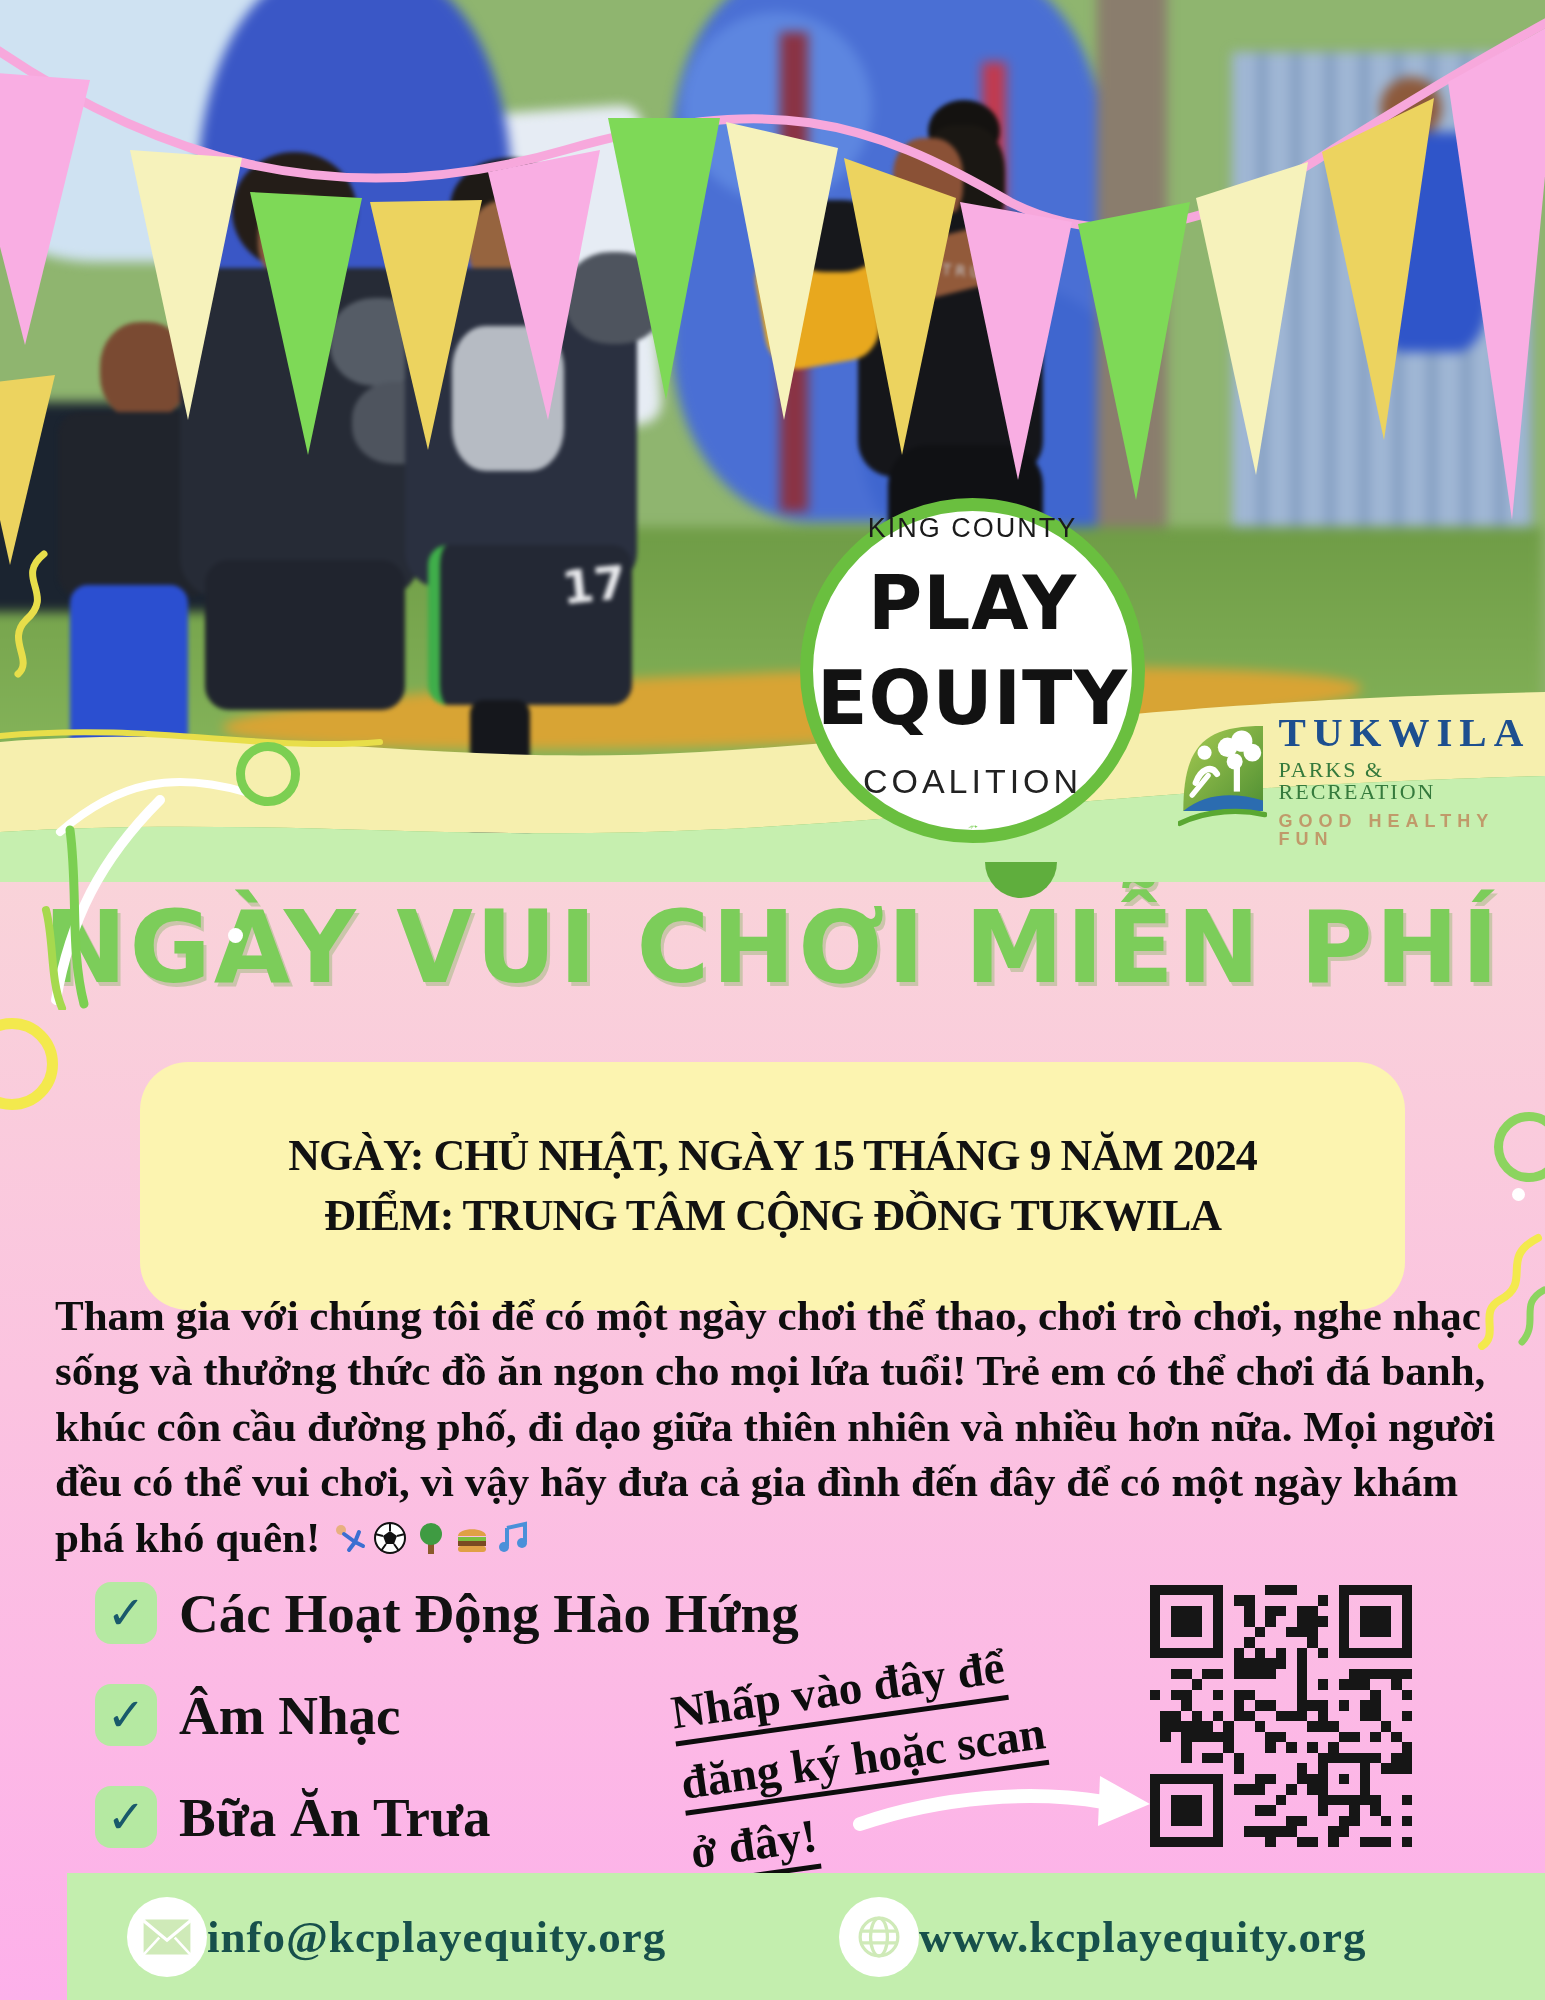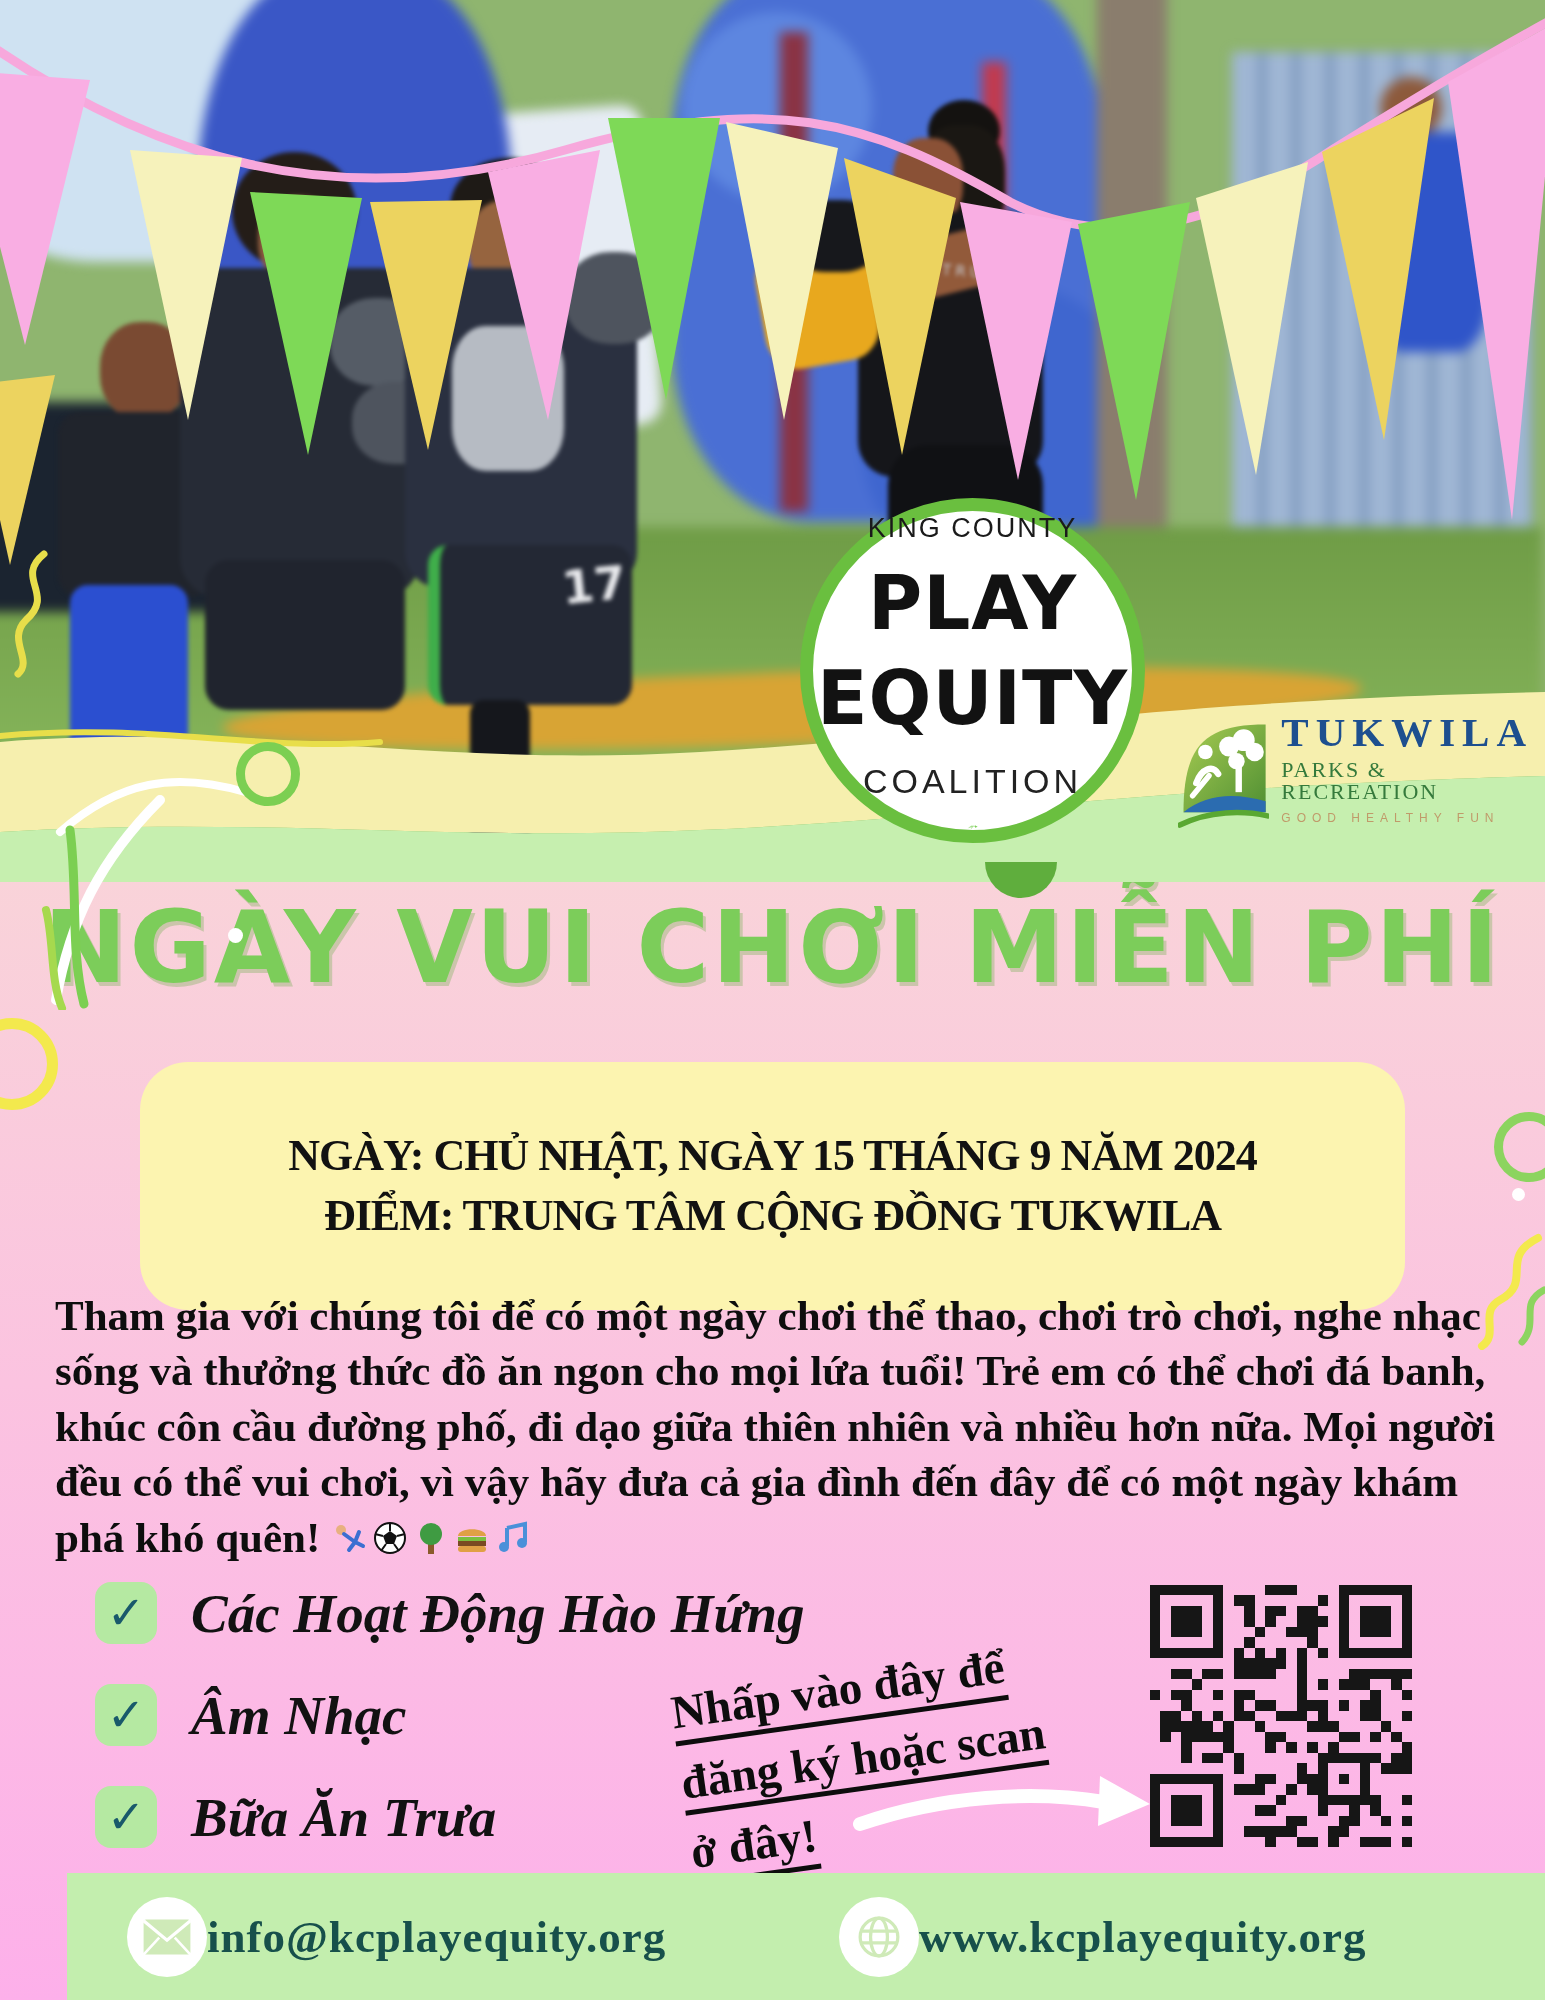--- a/index.html
+++ b/index.html
@@ -24,38 +24,38 @@
   .logo-circle{position:absolute;left:800px;top:498px;width:345px;height:345px;background:#ffffff;
     border:13px solid #6abf3f;border-radius:50%;box-sizing:border-box;z-index:5;
     display:flex;flex-direction:column;align-items:center;justify-content:center;text-align:center;gap:24px;}
   .logo-king{font-family:"Liberation Sans","DejaVu Sans",sans-serif;font-size:27px;letter-spacing:2px;color:#1a1a1a;margin-top:2px;}
   .logo-big{font-family:"DejaVu Sans",sans-serif;font-weight:800;font-size:74px;line-height:.96;color:#121212;letter-spacing:1px;}
   .logo-coal{font-family:"Liberation Sans","DejaVu Sans",sans-serif;font-size:34px;letter-spacing:4px;color:#222;margin-top:4px;}
   .tukwila{position:absolute;left:1178px;top:712px;width:360px;z-index:6;display:flex;align-items:flex-start;gap:12px;}
   .tk-text{display:flex;flex-direction:column;}
   .tk-name{font-family:"Liberation Serif",serif;color:#1d4f8f;font-size:41px;letter-spacing:7px;font-weight:bold;line-height:1;}
   .tk-dept{font-family:"Liberation Serif",serif;color:#357a3c;font-size:22px;letter-spacing:2px;margin-top:6px;line-height:1;}
-  .tk-tag{font-family:"Liberation Sans",sans-serif;color:#c09a6a;font-size:12px;letter-spacing:6px;margin-top:9px;line-height:1;}
+  .tk-tag{font-family:"Liberation Sans",sans-serif;color:#c09a6a;font-size:18px;letter-spacing:6px;margin-top:9px;line-height:1;font-weight:bold;}
 
   
   .content{position:absolute;left:0;top:878px;width:1545px;height:1122px;
     background:linear-gradient(180deg,#f9d3d9 0%,#fbc3e0 45%,#fdb0ea 100%);z-index:2;}
   .title{position:absolute;left:0;top:12px;width:100%;text-align:center;white-space:nowrap;
     font-family:"DejaVu Sans",sans-serif;font-weight:800;font-size:99px;letter-spacing:3px;
     color:#7ccd5a;text-shadow:3px 4px 0 rgba(96,170,62,.30);}
   .info-box{position:absolute;left:140px;top:184px;width:1265px;height:248px;background:#fcf4b0;border-radius:48px;
     display:flex;flex-direction:column;align-items:center;justify-content:center;text-align:center;}
   .info-line{font-weight:bold;font-size:44px;color:#121212;line-height:1.36;letter-spacing:-1px;}
   .desc{position:absolute;left:55px;top:410px;width:1440px;font-weight:bold;font-size:43px;line-height:1.29;color:#0e0e0e;}
   .desc-icons{display:inline-flex;gap:5px;vertical-align:-4px;}
   .checklist{position:absolute;left:95px;top:704px;display:flex;flex-direction:column;gap:40px;list-style:none;margin:0;padding:0;}
   .check-row{display:flex;align-items:center;}
   .check-box{width:62px;height:62px;background:#b5e9a2;border-radius:16px;display:flex;align-items:center;justify-content:center;
     color:#19596b;font-family:"DejaVu Sans",sans-serif;font-weight:900;font-size:46px;}
-  .check-label{margin-left:34px;font-weight:bold;font-size:55px;color:#121212;line-height:1;font-style:italic;}
+  .check-label{margin-left:22px;font-weight:bold;font-size:55px;color:#121212;line-height:1;}
   .cta{position:absolute;left:668px;top:810px;width:500px;transform:rotate(-8deg);transform-origin:left top;}
   .cta span{display:inline-block;font-weight:bold;font-size:47px;color:#0d0d0d;border-bottom:5px solid #0d0d0d;
     padding-bottom:2px;margin-bottom:12px;line-height:1.1;}
   .arrow-svg{position:absolute;left:852px;top:884px;}
   .qr{position:absolute;left:1150px;top:707px;}
 
   
   .footer{position:absolute;left:67px;top:1873px;width:1478px;height:127px;background:#c3eeae;z-index:7;}
   .contact{position:absolute;top:0;height:127px;display:flex;align-items:center;}
   .contact.email{left:60px;} .contact.web{left:772px;}

